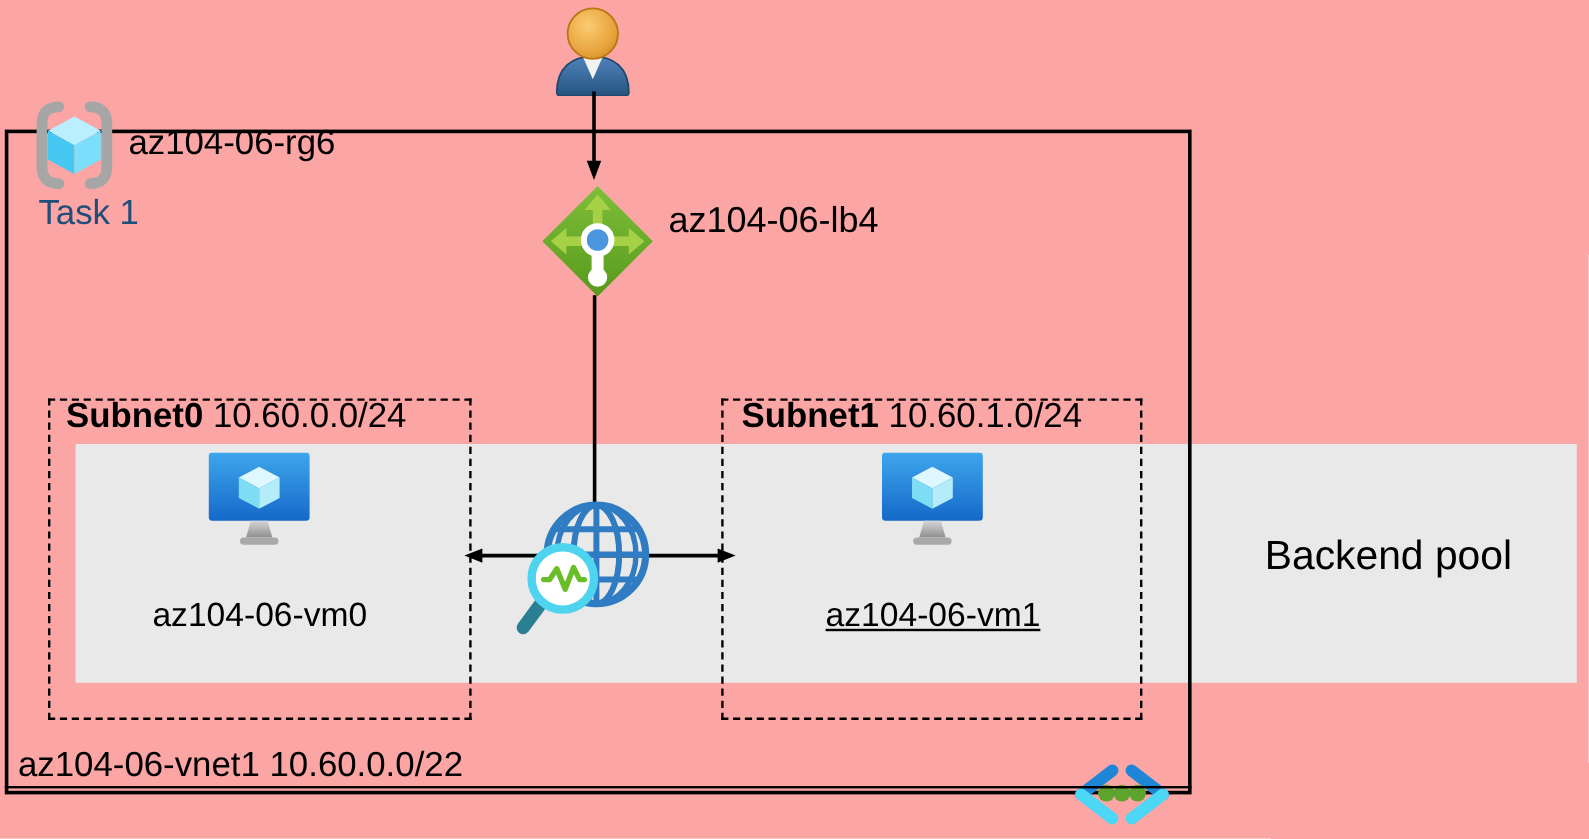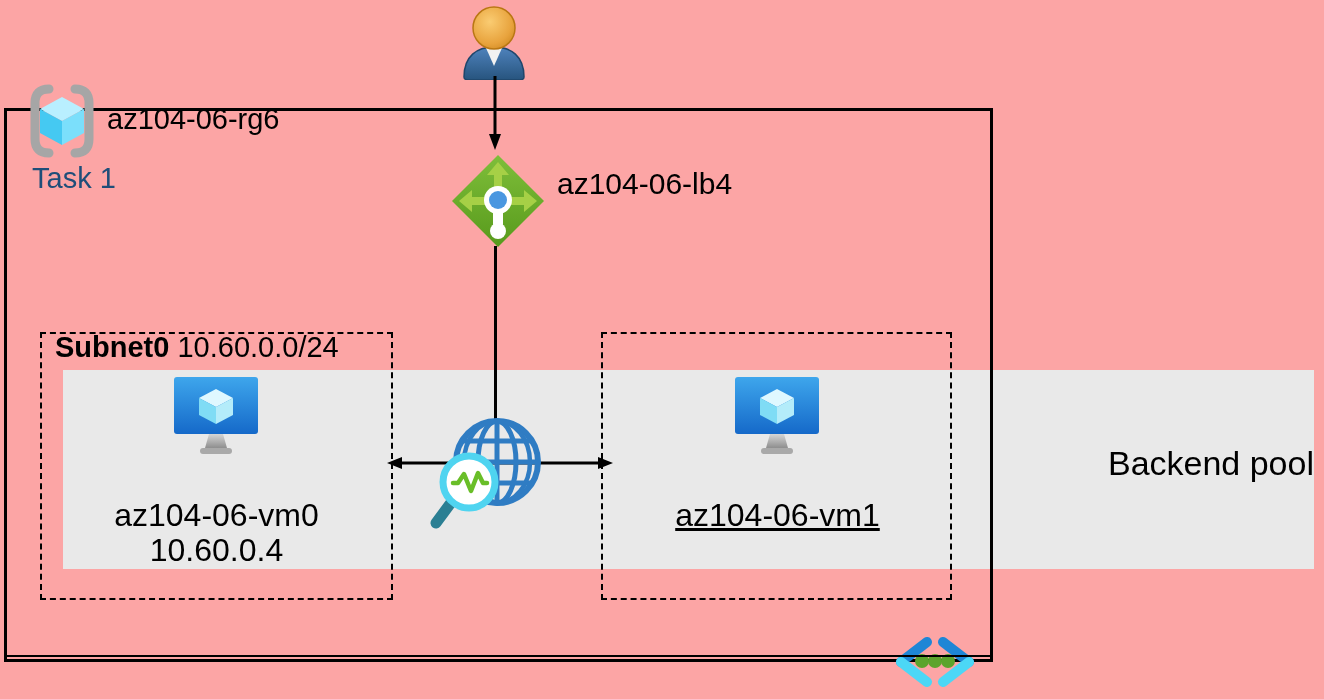--- a/index.html
+++ b/index.html
@@ -47,28 +47,28 @@
   .task-label { font-weight: normal; font-size: 29px; color: #1F4E79; }
   .task1 { left: 32px; top: 162px; }
   .task2 { left: 397px; top: 537px; width: 200px; text-align: center; }
   .lb-label { left: 557px; font-size: 30px; text-align: center; }
   .lb-line1 { top: 167px; }
   .lb-line2 { top: 204px; }
   .subnet-header { top: 283px; font-size: 29px; margin-top: 48px; }
   .subnet-header .subnet-name { font-weight: bold; }
   .subnet-header.s0 { left: 55px; }
   .subnet-header.s1 { left: 618px; }
-  .vm-label { width: 353px; text-align: center; font-size: 32px; }
+  .vm-label { width: 353px; text-align: center; font-size: 28px; }
   .vm-label.name0 { left: 40px; top: 497px; }
   .vm-label.ip0   { left: 40px; top: 532px; }
   .vm-label.name1 { left: 601px; top: 497px; text-decoration: underline; }
   .vm-label.ip1   { left: 601px; top: 532px; }
   .backend-pool-label {
     left: 1000px; top: 444px; width: 314px;
-    text-align: right; font-size: 34px; z-index: 5;
+    text-align: center; font-size: 34px; z-index: 5;
   }
   .vnet-label { left: 15px; top: 622px; font-size: 29px; z-index: 5; }
 
   .icon { z-index: 5; }
   svg { display: block; }
 </style>
 </head>
 <body>
 
 <div class="canvas">
@@ -226,22 +226,29 @@
   <div class="abs label rg-label">az104-06-rg6</div>
 
   <div class="abs label task-label task1">Task 1</div>
 
   <div class="abs label lb-label lb-line1">az104-06-lb4</div>
 
   <div class="abs label subnet-header s0">
     <span class="subnet-name">Subnet0</span>
     <span>10.60.0.0/24</span>
   </div>
+  <div class="abs label subnet-header s1">
+    <span class="subnet-name">Subnet1</span>
+    <span>10.60.1.0/24</span>
+  </div>
 
   <div class="abs label vm-label name0">az104-06-vm0</div>
-  <div class="abs label vm-label ip0">10.60.0.4</div>
   <div class="abs label vm-label name1">az104-06-vm1</div>
 
 
   <div class="abs backend-pool-label">Backend pool</div>
 
+  <div class="abs vnet-label">
+    <span>az104-06-vnet1</span>
+    <span>10.60.0.0/22</span>
+  </div>
 
 </div>
 
 </body></html>

